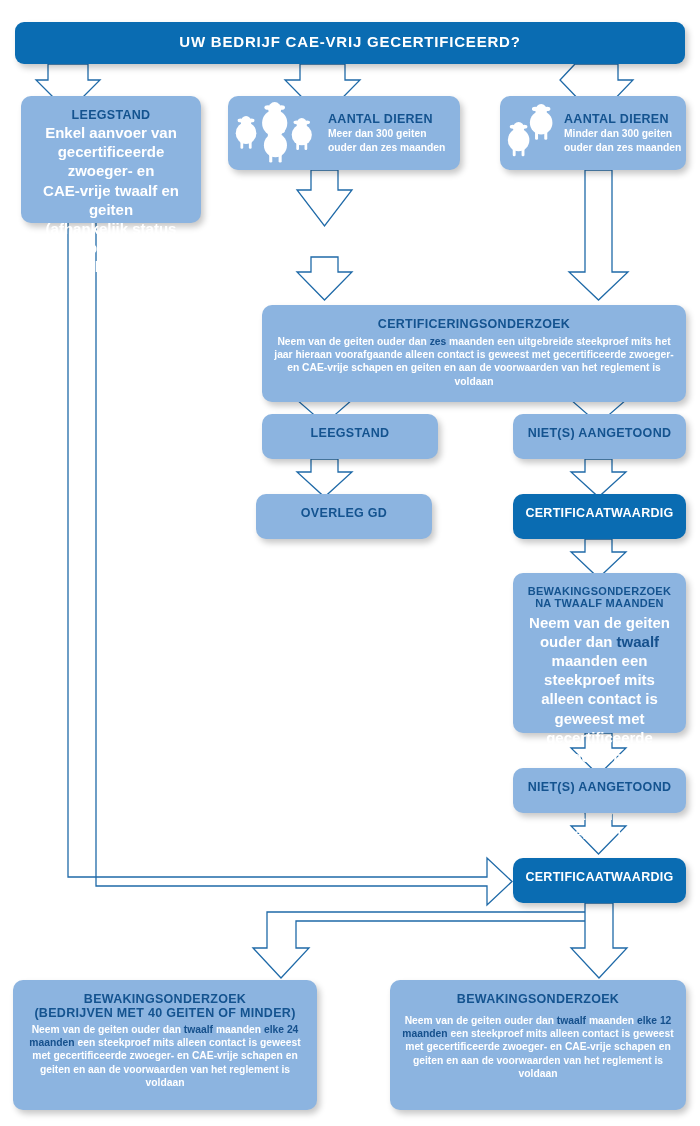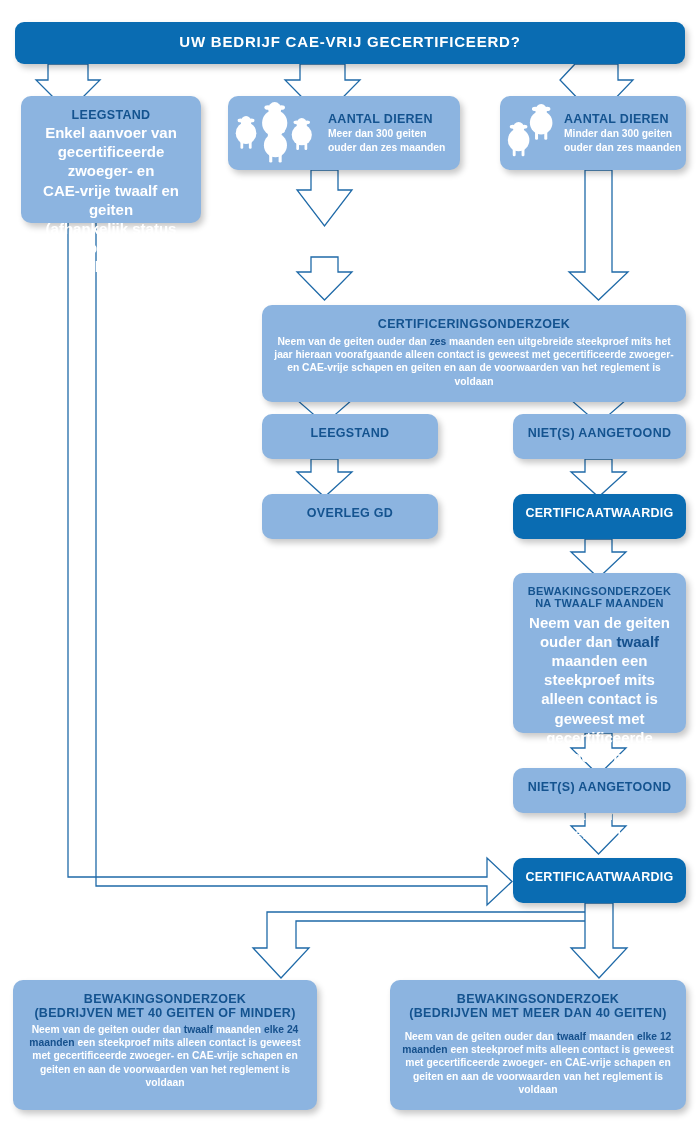--- a/index.html
+++ b/index.html
@@ -209,21 +209,21 @@
   </div>
 
   <div class="node light" style="left:262px; top:414px; width:176px; height:45px;">
     <div class="title t-md">LEEGSTAND</div>
   </div>
 
   <div class="node light" style="left:513px; top:414px; width:173px; height:45px;">
     <div class="title t-md">NIET(S) AANGETOOND</div>
   </div>
 
-  <div class="node light" style="left:262px; top:494px; width:176px; height:45px;">
+  <div class="node light" style="left:256px; top:494px; width:176px; height:45px;">
     <div class="title t-md">OVERLEG GD</div>
   </div>
 
   <div class="node dark" style="left:513px; top:494px; width:173px; height:45px;">
     <div class="title t-md">CERTIFICAATWAARDIG</div>
   </div>
 
   <div class="node light" style="left:513px; top:573px; width:173px; height:160px;">
     <div class="title t-sm">BEWAKINGSONDERZOEK</div>
     <div class="title t-sm" style="margin-bottom:2px;">NA TWAALF MAANDEN</div>
@@ -243,19 +243,18 @@
   <div class="node light" style="left:13px; top:980px; width:304px; height:130px;">
     <div class="title t-md">BEWAKINGSONDERZOEK</div>
     <div class="title t-md" style="margin-bottom:2px;">(BEDRIJVEN MET 40 GEITEN OF MINDER)</div>
     <div class="body b-sm" style="max-width:286px;">
       <span>Neem van de geiten ouder dan </span><span class="hl">twaalf</span><span> maanden </span><span class="hl">elke 24 maanden</span><span> een steekproef mits alleen contact is geweest met gecertificeerde zwoeger- en CAE-vrije schapen en geiten en aan de voorwaarden van het reglement is voldaan</span>
     </div>
   </div>
 
   <div class="node light" style="left:390px; top:980px; width:296px; height:130px;">
     <div class="title t-md">BEWAKINGSONDERZOEK</div>
-    <div class="title t-md" style="margin-bottom:2px;">(BEDRIJVEN MET MEER DAN 40 GEITEN)</div>
     <div class="body b-sm" style="max-width:278px;margin-top:8px;">
       <span>Neem van de geiten ouder dan </span><span class="hl">twaalf</span><span> maanden </span><span class="hl">elke 12 maanden</span><span> een steekproef mits alleen contact is geweest met gecertificeerde zwoeger- en CAE-vrije schapen en geiten en aan de voorwaarden van het reglement is voldaan</span>
     </div>
   </div>
 
 </div>
 
 </body></html>

